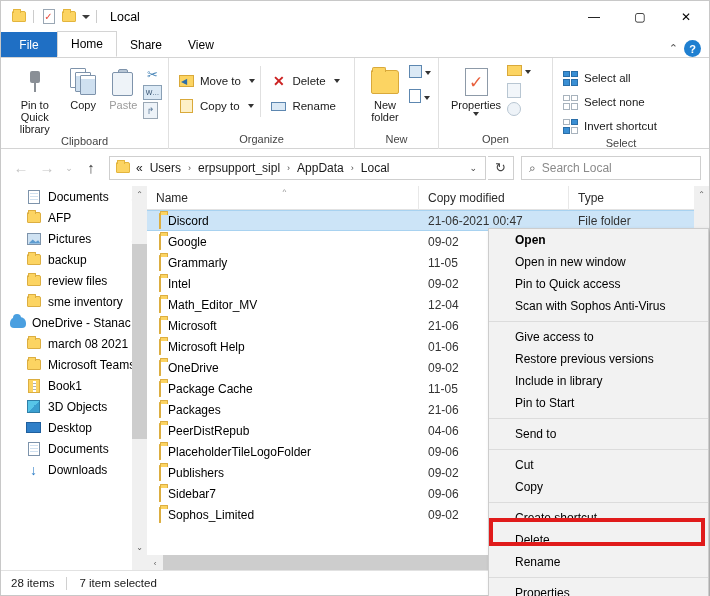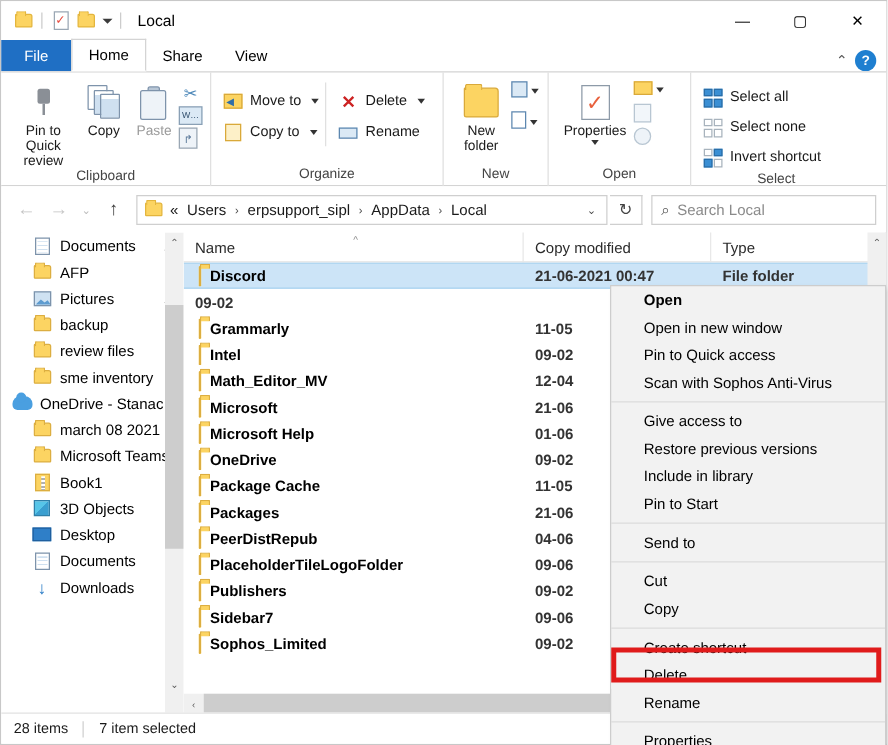--- a/index.html
+++ b/index.html
@@ -190,21 +190,21 @@
   .sb-thumb { position: absolute; left: 0; width: 15px; background: #cdcdcd; }
 
   
   .filepane { position: absolute; top: 185px; left: 146px; width: 562px; height: 385px; background: #fff; }
   .colhead { display: flex; height: 24px; border-bottom: 1px solid #e2e2e2; position: relative; }
   .ch { font-size: 12px; color: #2b2b2b; display: flex; align-items: center; padding-left: 9px; border-right: 1px solid #e8e8e8; height: 24px; position: relative; }
   .ch.name { width: 272px; }
   .ch.date { width: 150px; }
   .ch.type { flex: 1; }
   .sortarrow { position: absolute; top: 1px; left: 50%; font-size: 8px; color: #8a8a8a; }
-  .rowarea { position: relative; height: 345px; overflow: hidden; font-weight: bold; }
+  .rowarea { position: relative; height: 345px; overflow: hidden; }
   .frow { display: flex; align-items: center; height: 21px; font-size: 12px; color: #000; }
   .frow.sel { background: #cce4f7; border-top: 1px solid #a8d2f0; border-bottom: 1px solid #a8d2f0; }
   .fname { width: 272px; display: flex; align-items: center; gap: 7px; padding-left: 12px; white-space: nowrap; }
   .fdate { width: 150px; padding-left: 9px; color: #333; white-space: nowrap; overflow: hidden; }
   .ftype { flex: 1; padding-left: 9px; color: #333; white-space: nowrap; }
   .fp-scroll { position: absolute; right: 0; top: 0; width: 15px; height: 369px; background: #f0f0f0; }
   .hscroll { position: absolute; bottom: 0; left: 0; width: 562px; height: 16px; background: #f0f0f0; display: flex; align-items: center; }
   .hs-arr { width: 16px; height: 16px; display: flex; align-items: center; justify-content: center; font-size: 8px; color: #5a5a5a; }
   .hs-thumb { height: 16px; background: #cdcdcd; flex: 1; }
 
@@ -274,21 +274,21 @@
 
   <div class="ribbon">
 
     <div class="rgroup" style="width:168px">
       <div class="rgroup-body">
         <div class="bigbtn">
           <span class="ico">
               <span class="pin"></span>
             </span>
           <span>Pin to Quick</span>
-          <span>review</span>
+          <span>library</span>
         </div>
         <div class="bigbtn" style="width:46px">
           <span class="ico">
               <span class="docs">
                 <i></i>
                 <i></i>
                 <i></i>
               </span>
             </span>
           <span>Copy</span>
@@ -568,20 +568,24 @@
     <div class="rowarea" id="row-area">
         <div class="frow sel">
           <span class="fname">
             <span><span class="fic"></span></span>
             <span>Discord</span>
           </span>
           <span class="fdate">21-06-2021 00:47</span>
           <span class="ftype">File folder</span>
         </div>
         <div class="frow">
+          <span class="fname">
+            <span><span class="fic"></span></span>
+            <span>Google</span>
+          </span>
           <span class="fdate">09-02</span>
           <span class="ftype"></span>
         </div>
         <div class="frow">
           <span class="fname">
             <span><span class="fic"></span></span>
             <span>Grammarly</span>
           </span>
           <span class="fdate">11-05</span>
           <span class="ftype"></span>

